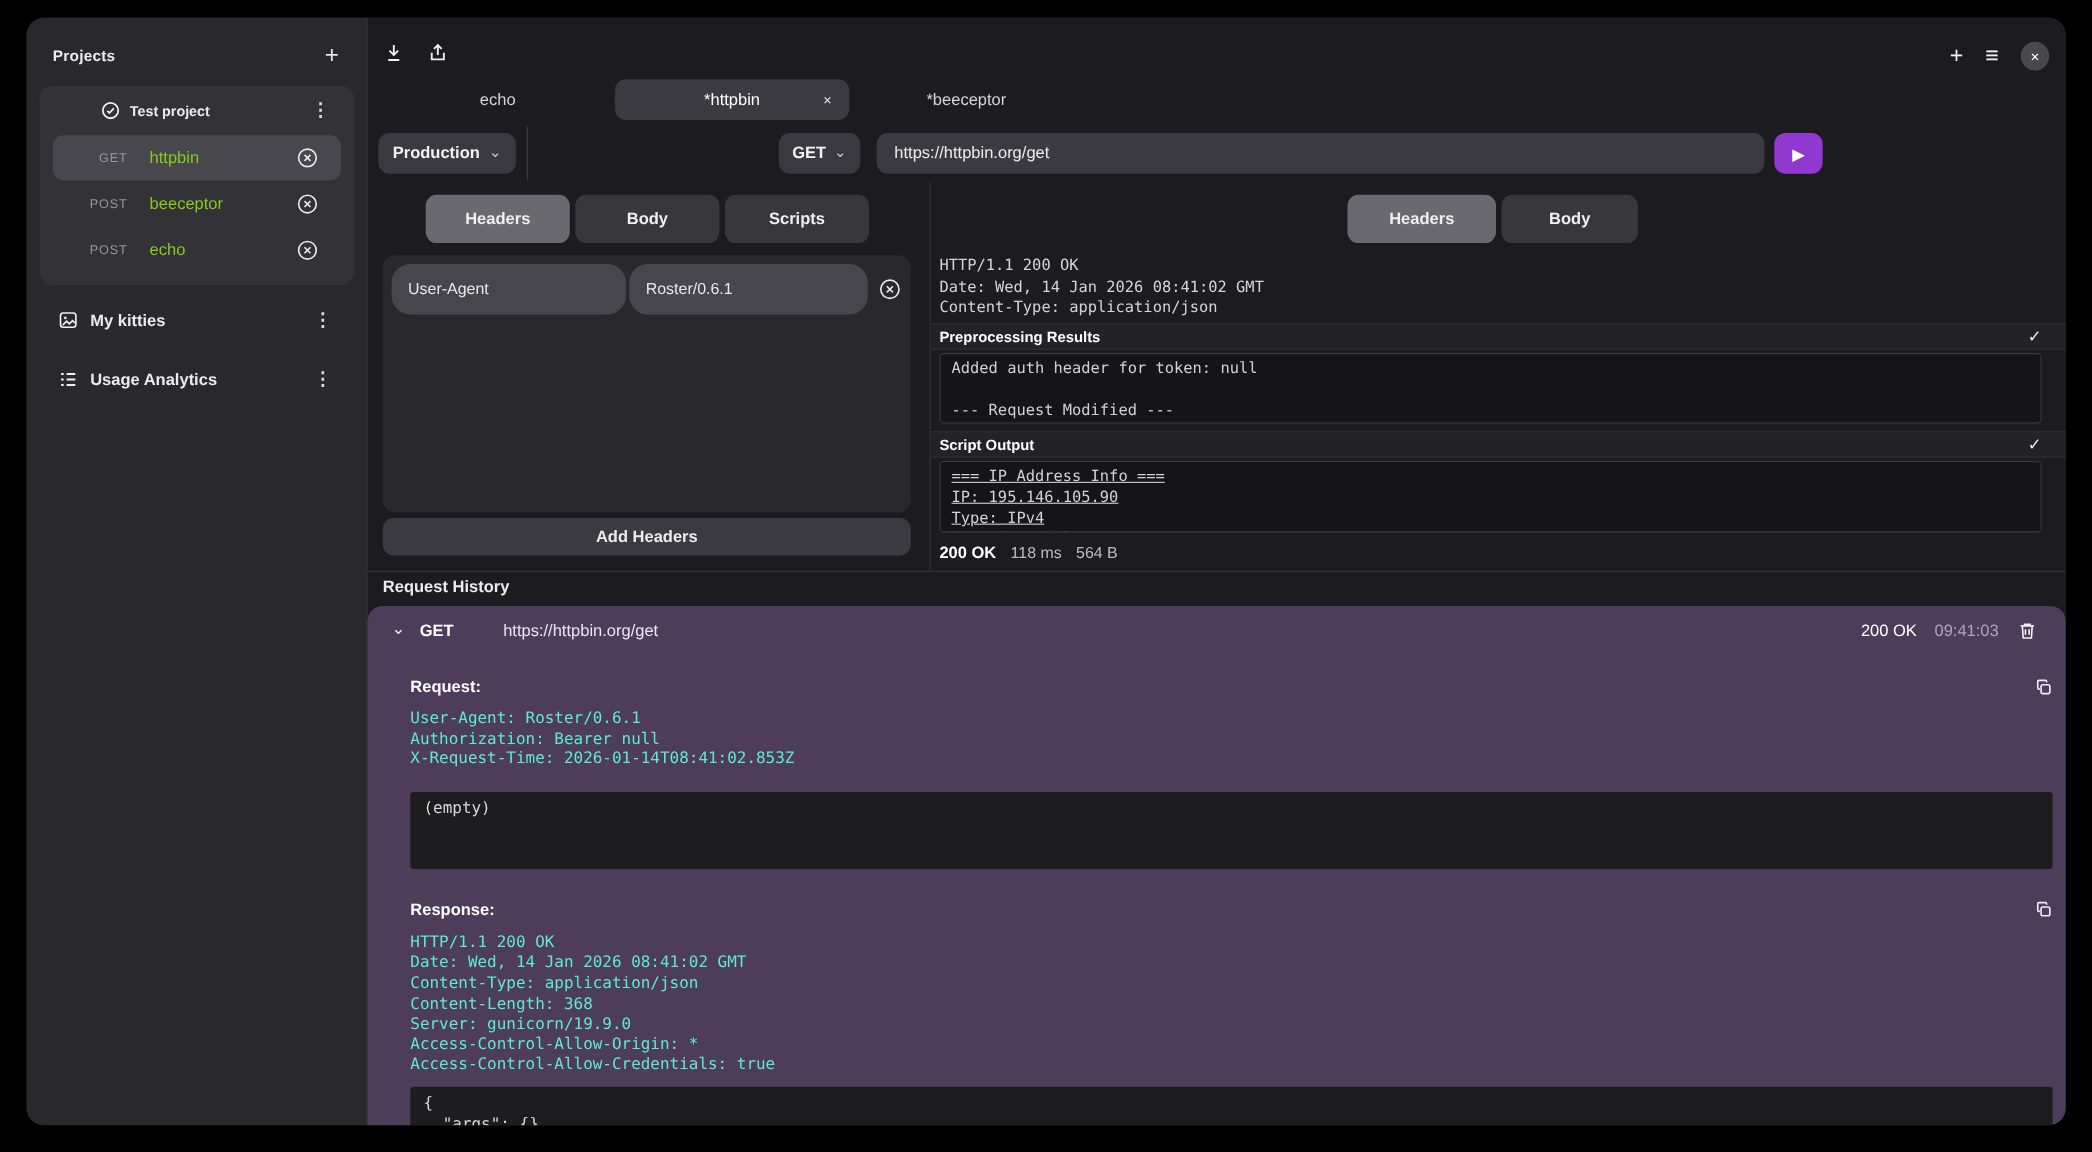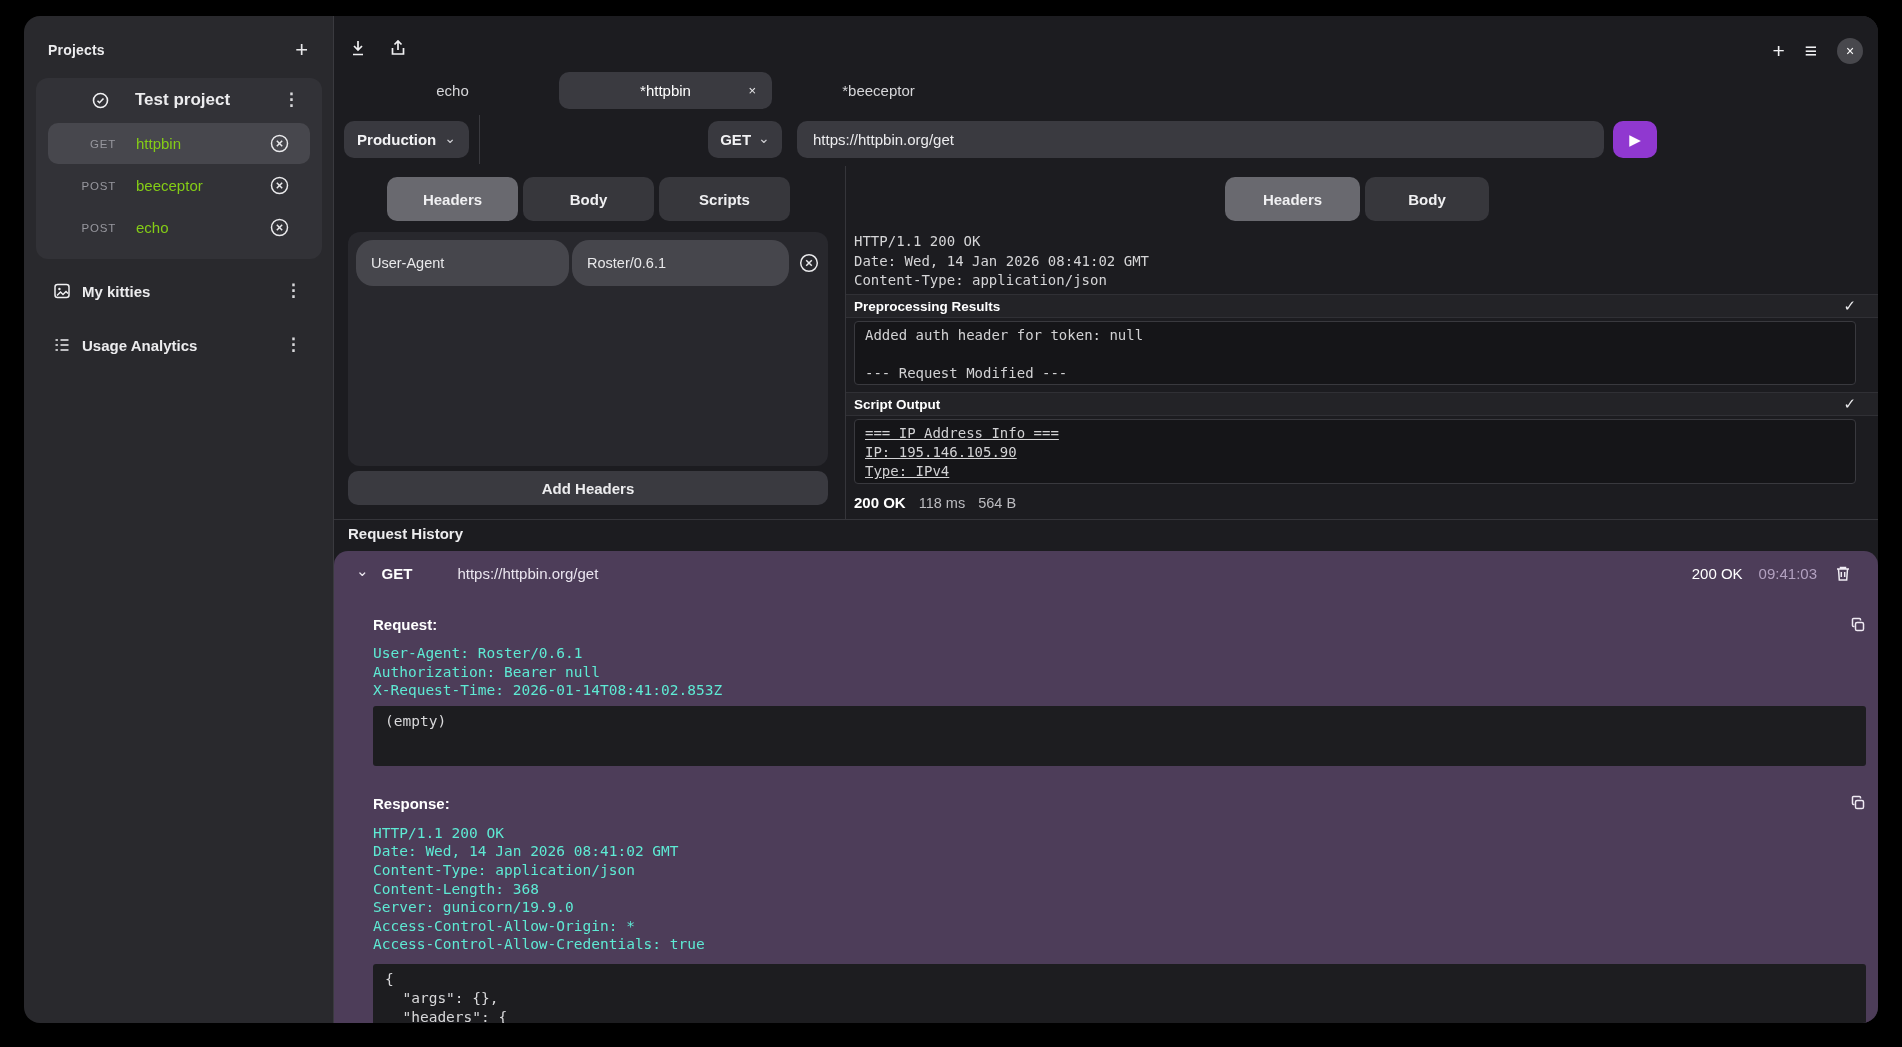--- a/index.html
+++ b/index.html
@@ -6,21 +6,21 @@
   html,body { width:1902px; height:1047px; background:#000; font-family:"Liberation Sans", sans-serif; overflow:hidden; }
   .window { position:absolute; left:24px; top:16px; width:1854px; height:1007px; background:#29292d; border-radius:16px; overflow:hidden; color:#ececee; }
 
   
   .sidebar { position:absolute; left:4px; top:0; width:302px; height:100%; }
   .sb-head { display:flex; align-items:center; padding:26px 22px 10px 20px; }
   .sb-title { font-size:14px; font-weight:700; letter-spacing:.2px; }
   .sb-plus { margin-left:auto; font-size:22px; font-weight:400; color:#e8e8ea; line-height:16px; cursor:default; }
   .group-card { margin:10px 8px 0 8px; background:#323237; border-radius:12px; padding-bottom:10px; }
   .group-head { display:flex; align-items:center; height:44px; padding:0 22px 0 56px; }
-  .group-title { font-size:17px; font-weight:700; margin-left:26px; }
+  .group-title { font-size:13px; font-weight:700; margin-left:9px; }
   .kebab { margin-left:auto; font-size:17px; font-weight:700; color:#d8d8db; line-height:14px; }
   .proj-item { display:flex; align-items:center; height:41px; margin:1px 12px; border-radius:10px; padding-right:20px; }
   .proj-item.active { background:#47474d; }
   .pi-method { width:68px; text-align:right; font-size:11.5px; letter-spacing:.8px; color:#97979e; font-weight:400; }
   .pi-name { margin-left:20px; font-size:15px; color:#84cc16; }
   .pi-x { margin-left:auto; display:flex; }
   .sb-row { display:flex; align-items:center; height:44px; margin:10px 8px 0 8px; padding:0 20px 0 17px; }
   .sb-row .row-label { font-size:15px; font-weight:700; margin-left:11px; }
 
   
@@ -81,21 +81,21 @@
   .ch-status { margin-left:auto; font-size:15px; color:#fff; }
   .ch-time { margin-left:16px; font-size:15px; color:#b2a1c0; }
   .ch-trash { margin-left:18px; display:flex; color:#f0ecf4; }
   .card-body { padding:0 12px 0 39px; }
   .sec-head { display:flex; align-items:center; font-size:15px; font-weight:700; color:#fff; }
   .sec-head .copy { margin-left:auto; display:flex; color:#efeaf3; }
   .sh-req { margin-top:21px; } .sh-resp { margin-top:29px; }
   .card-mono { font-size:14.5px; line-height:18.6px; color:#5eead4; }
   .req-lines { margin-top:11px; } .resp-lines { margin-top:12px; }
   .dark-box { background:#1d1d20; border-radius:3px; padding:6px 12px; font-size:14.5px; line-height:19px; color:#d8d8da; }
-  .box-empty { margin-top:6px; height:60px; }
+  .box-empty { margin-top:20px; height:70px; }
   .box-json { margin-top:10px; height:120px; }
   svg { display:block; }
 </style>
 </head>
 <body>
 
 <div class="window">
 
   <div class="sidebar">
     <div class="sb-head">

